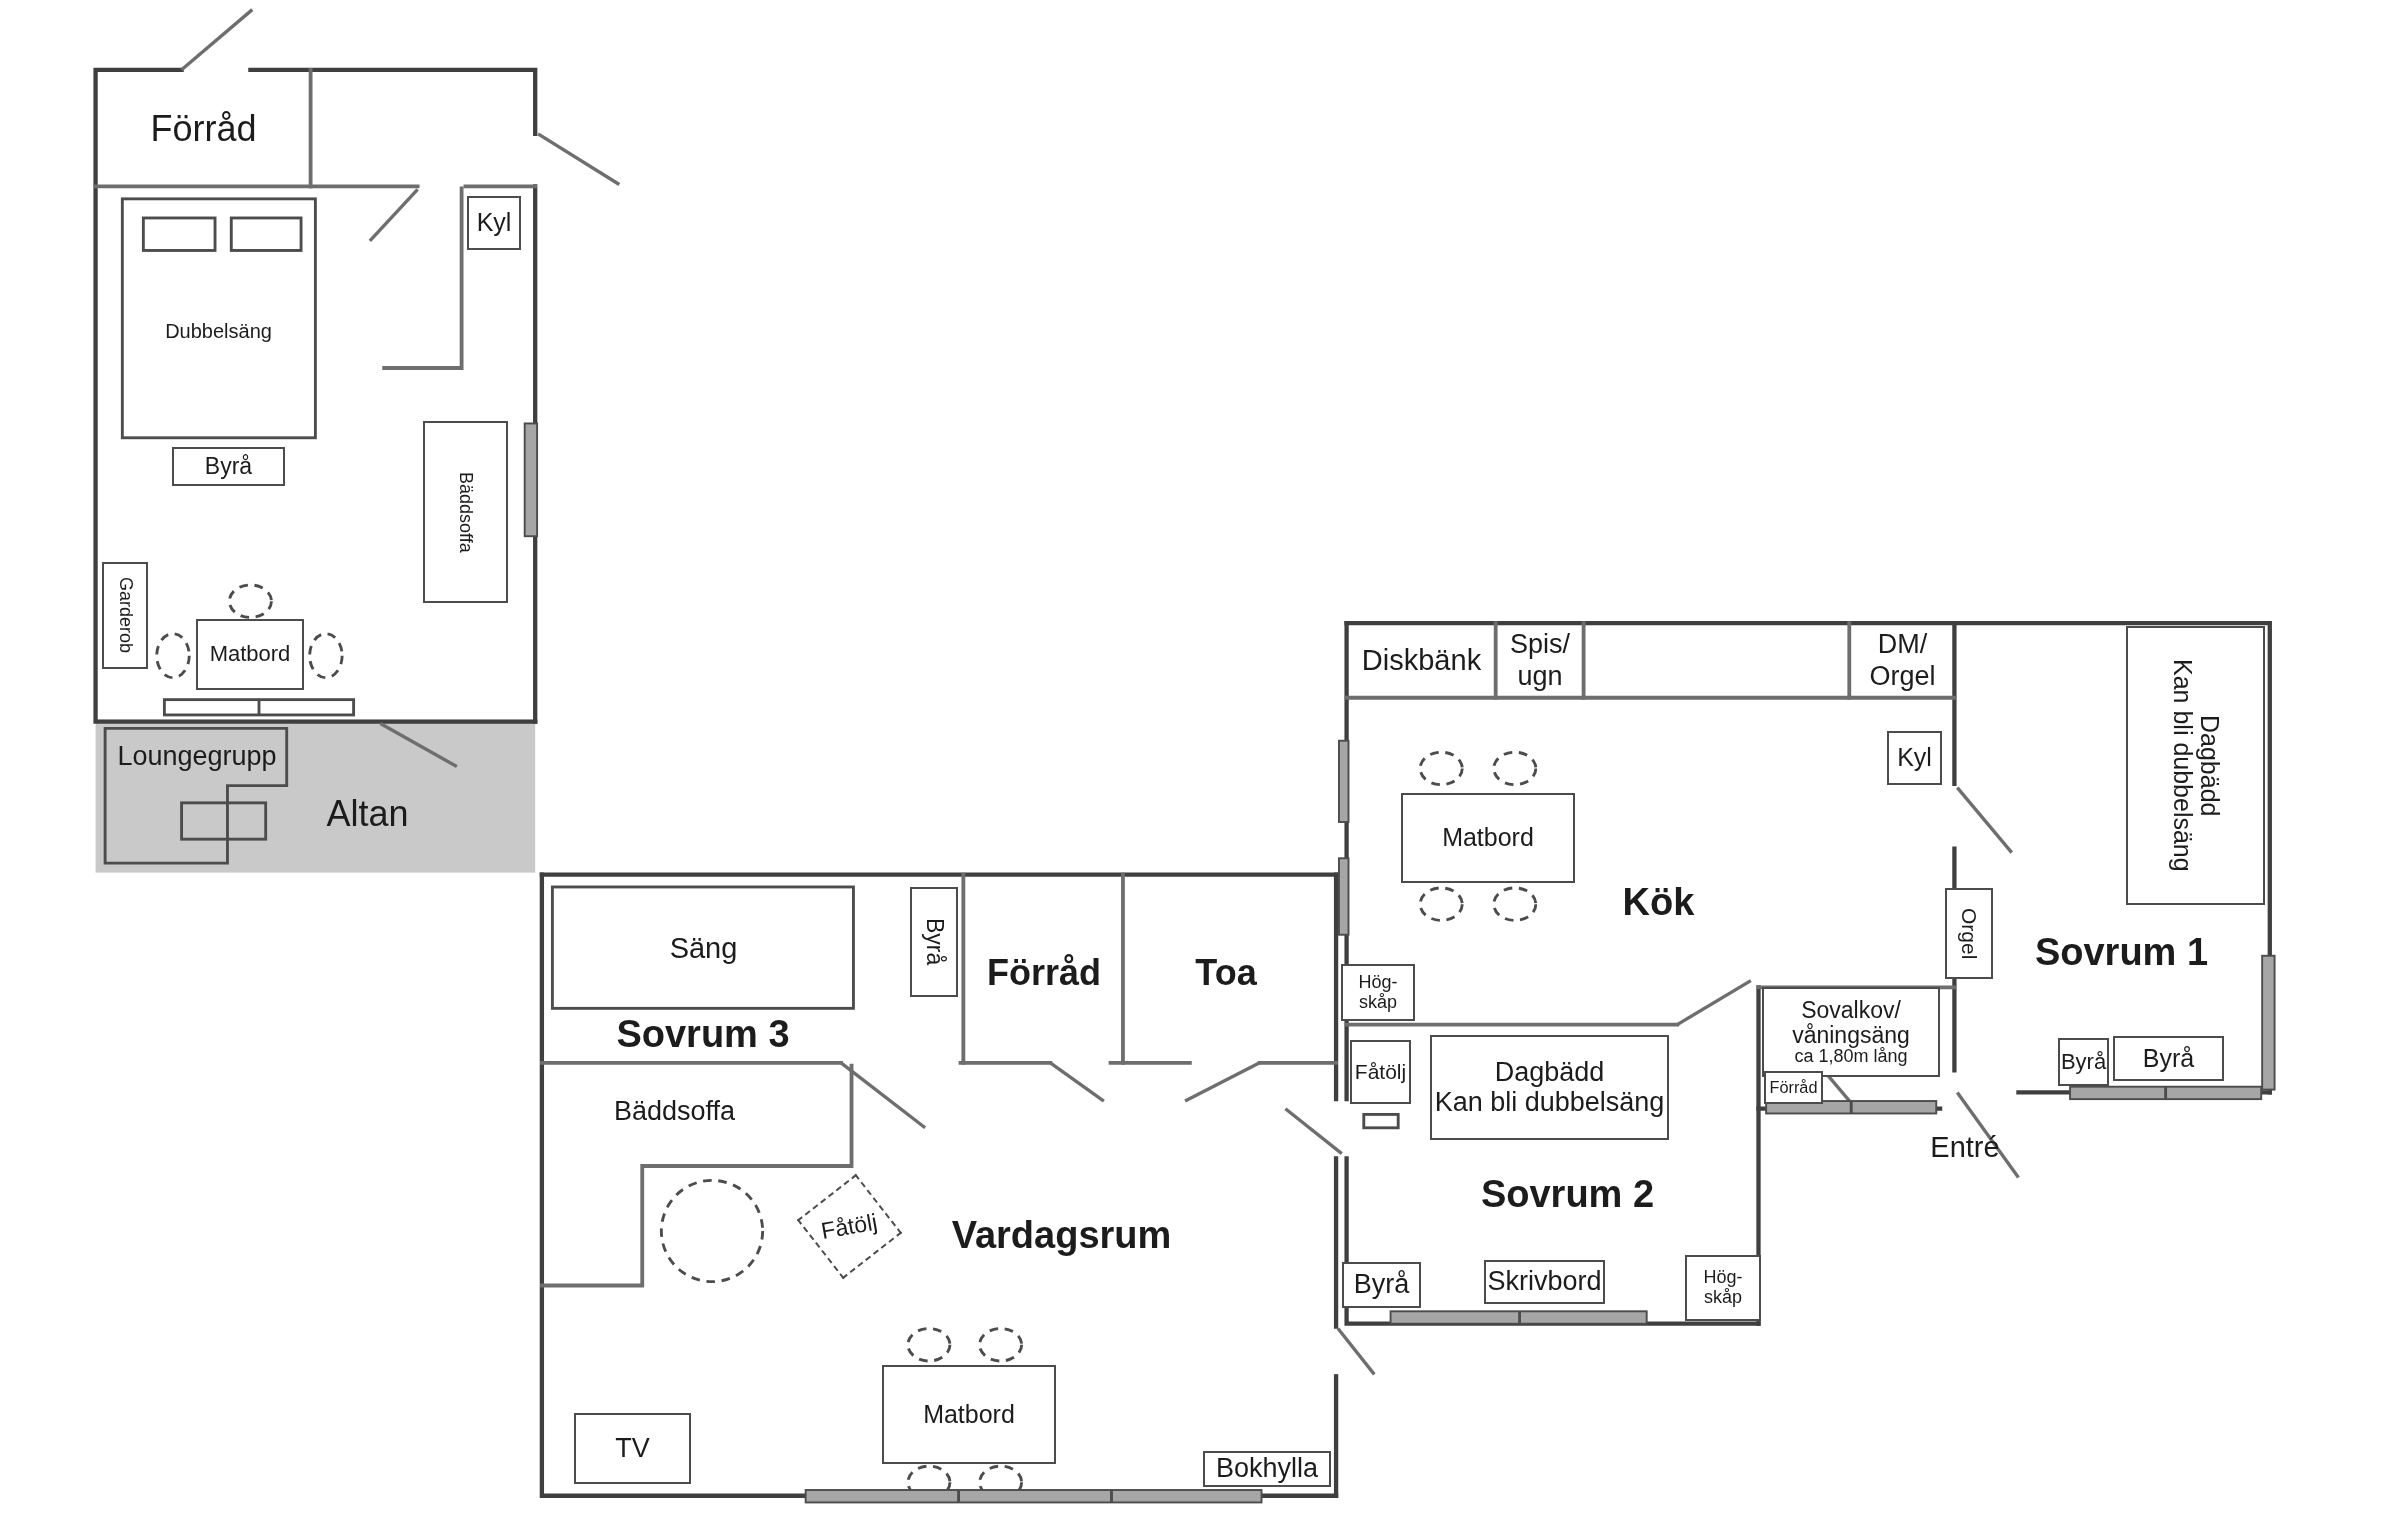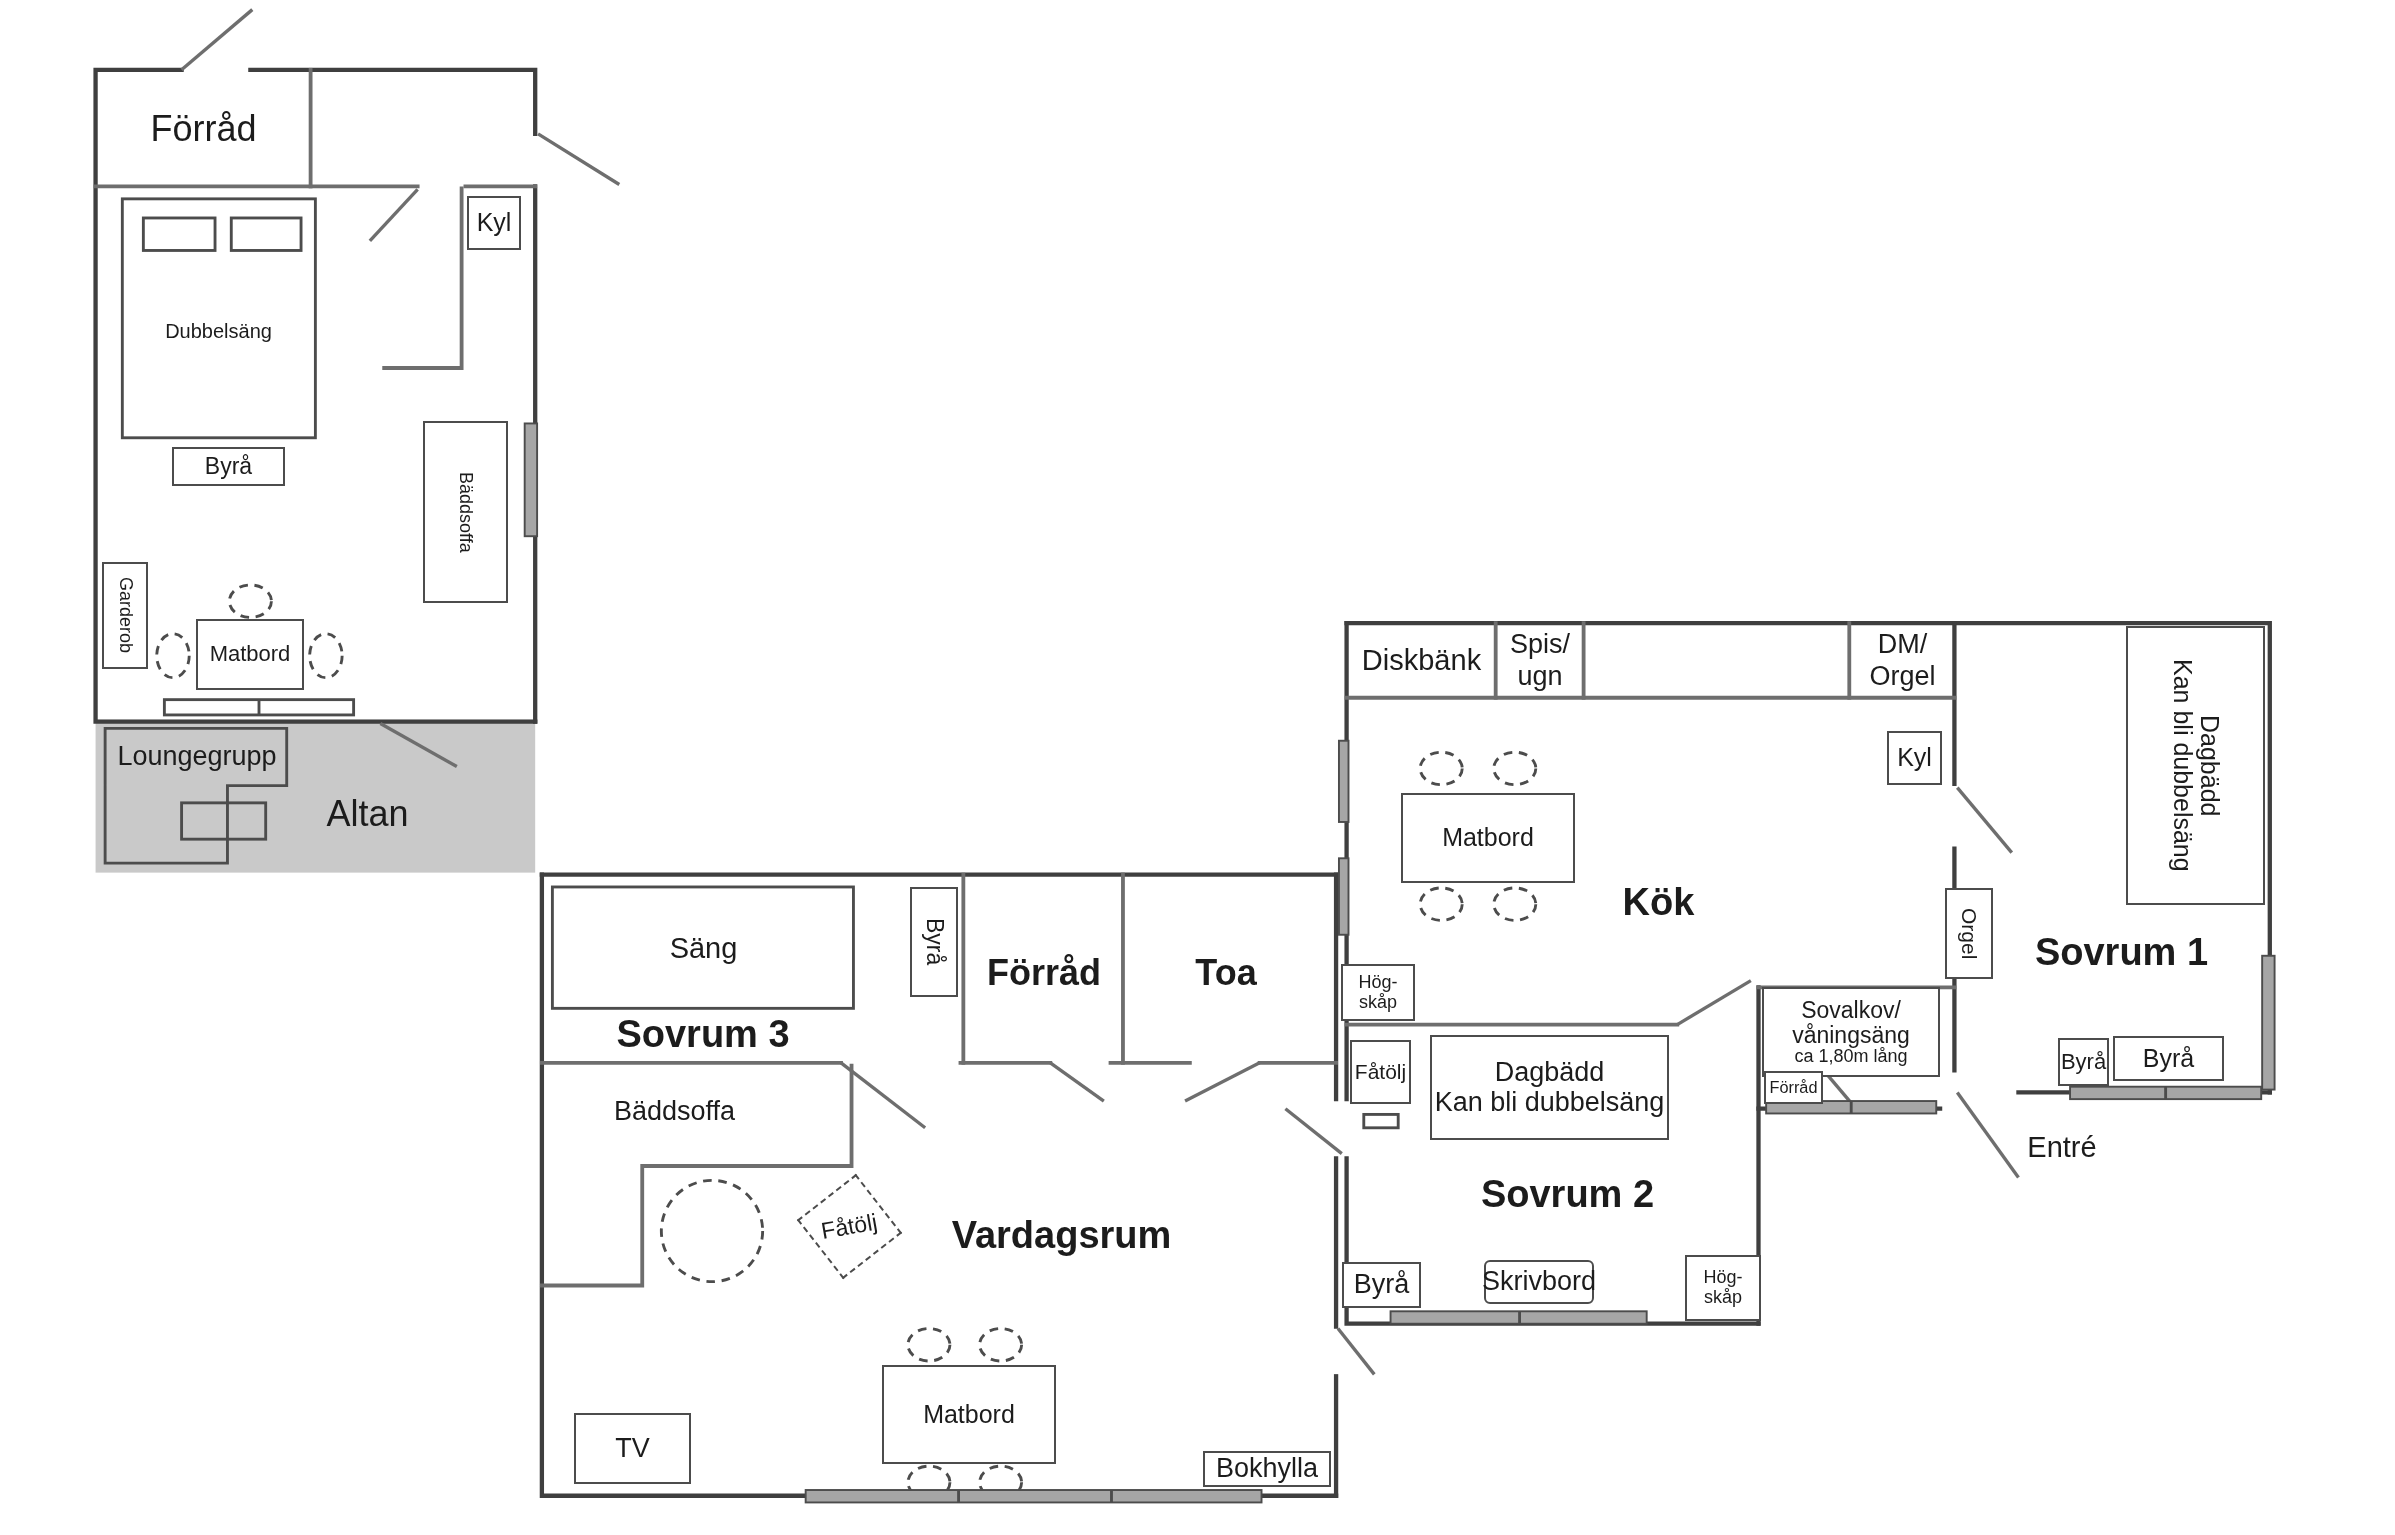--- a/index.html
+++ b/index.html
@@ -197,32 +197,32 @@
   <div class="fbox" style="left:1401px;top:793px;width:174px;height:90px;font-size:25px;">Matbord</div>
   <div class="lbl bold" style="left:1601px;top:879px;width:115px;height:48px;font-size:38px;">Kök</div>
   <div class="fbox" style="left:1341px;top:964px;width:74px;height:57px;font-size:18px;">Hög-
 skåp</div>
 
   <div class="fbox" style="left:1350px;top:1040px;width:61px;height:64px;font-size:21px;">Fåtölj</div>
   <div class="fbox" style="left:1430px;top:1035px;width:239px;height:105px;font-size:27px;">Dagbädd
 Kan bli dubbelsäng</div>
   <div class="lbl bold" style="left:1453px;top:1171px;width:229px;height:48px;font-size:38px;">Sovrum 2</div>
   <div class="fbox" style="left:1342px;top:1262px;width:79px;height:46px;font-size:27px;">Byrå</div>
-  <div class="fbox" style="left:1484px;top:1260px;width:110px;height:44px;font-size:27px;border-radius:6px;">Skrivbord</div>
+  <div class="fbox" style="left:1484px;top:1260px;width:121px;height:44px;font-size:27px;">Skrivbord</div>
   <div class="fbox" style="left:1685px;top:1255px;width:76px;height:66px;font-size:18px;">Hög-
 skåp</div>
   <div class="fbox" style="left:1762px;top:987px;width:178px;height:90px;font-size:23px;flex-direction:column;line-height:1.05;">
     <span style="white-space:pre-line;">Sovalkov/
 våningsäng</span>
     <span style="font-size:18px;">ca 1,80m lång</span>
   </div>
   <div class="fbox" style="left:1764px;top:1071px;width:59px;height:33px;font-size:16.3px;">Förråd</div>
 
   <div class="fbox vert" style="left:2126px;top:626px;width:139px;height:279px;font-size:25px;">Dagbädd
 Kan bli dubbelsäng</div>
   <div class="fbox vert" style="left:1945px;top:888px;width:48px;height:91px;font-size:21px;">Orgel</div>
   <div class="lbl bold" style="left:2007px;top:929px;width:229px;height:48px;font-size:38px;">Sovrum 1</div>
   <div class="fbox" style="left:2058px;top:1038px;width:51px;height:48px;font-size:22px;">Byrå</div>
   <div class="fbox" style="left:2113px;top:1036px;width:111px;height:45px;font-size:25px;">Byrå</div>
-  <div class="lbl" style="left:2000px;top:1126px;width:124px;height:43px;font-size:29px;">Entré</div>
+  <div class="lbl" style="left:1903px;top:1126px;width:124px;height:43px;font-size:29px;">Entré</div>
 
 </div>
 
 
 </body></html>

